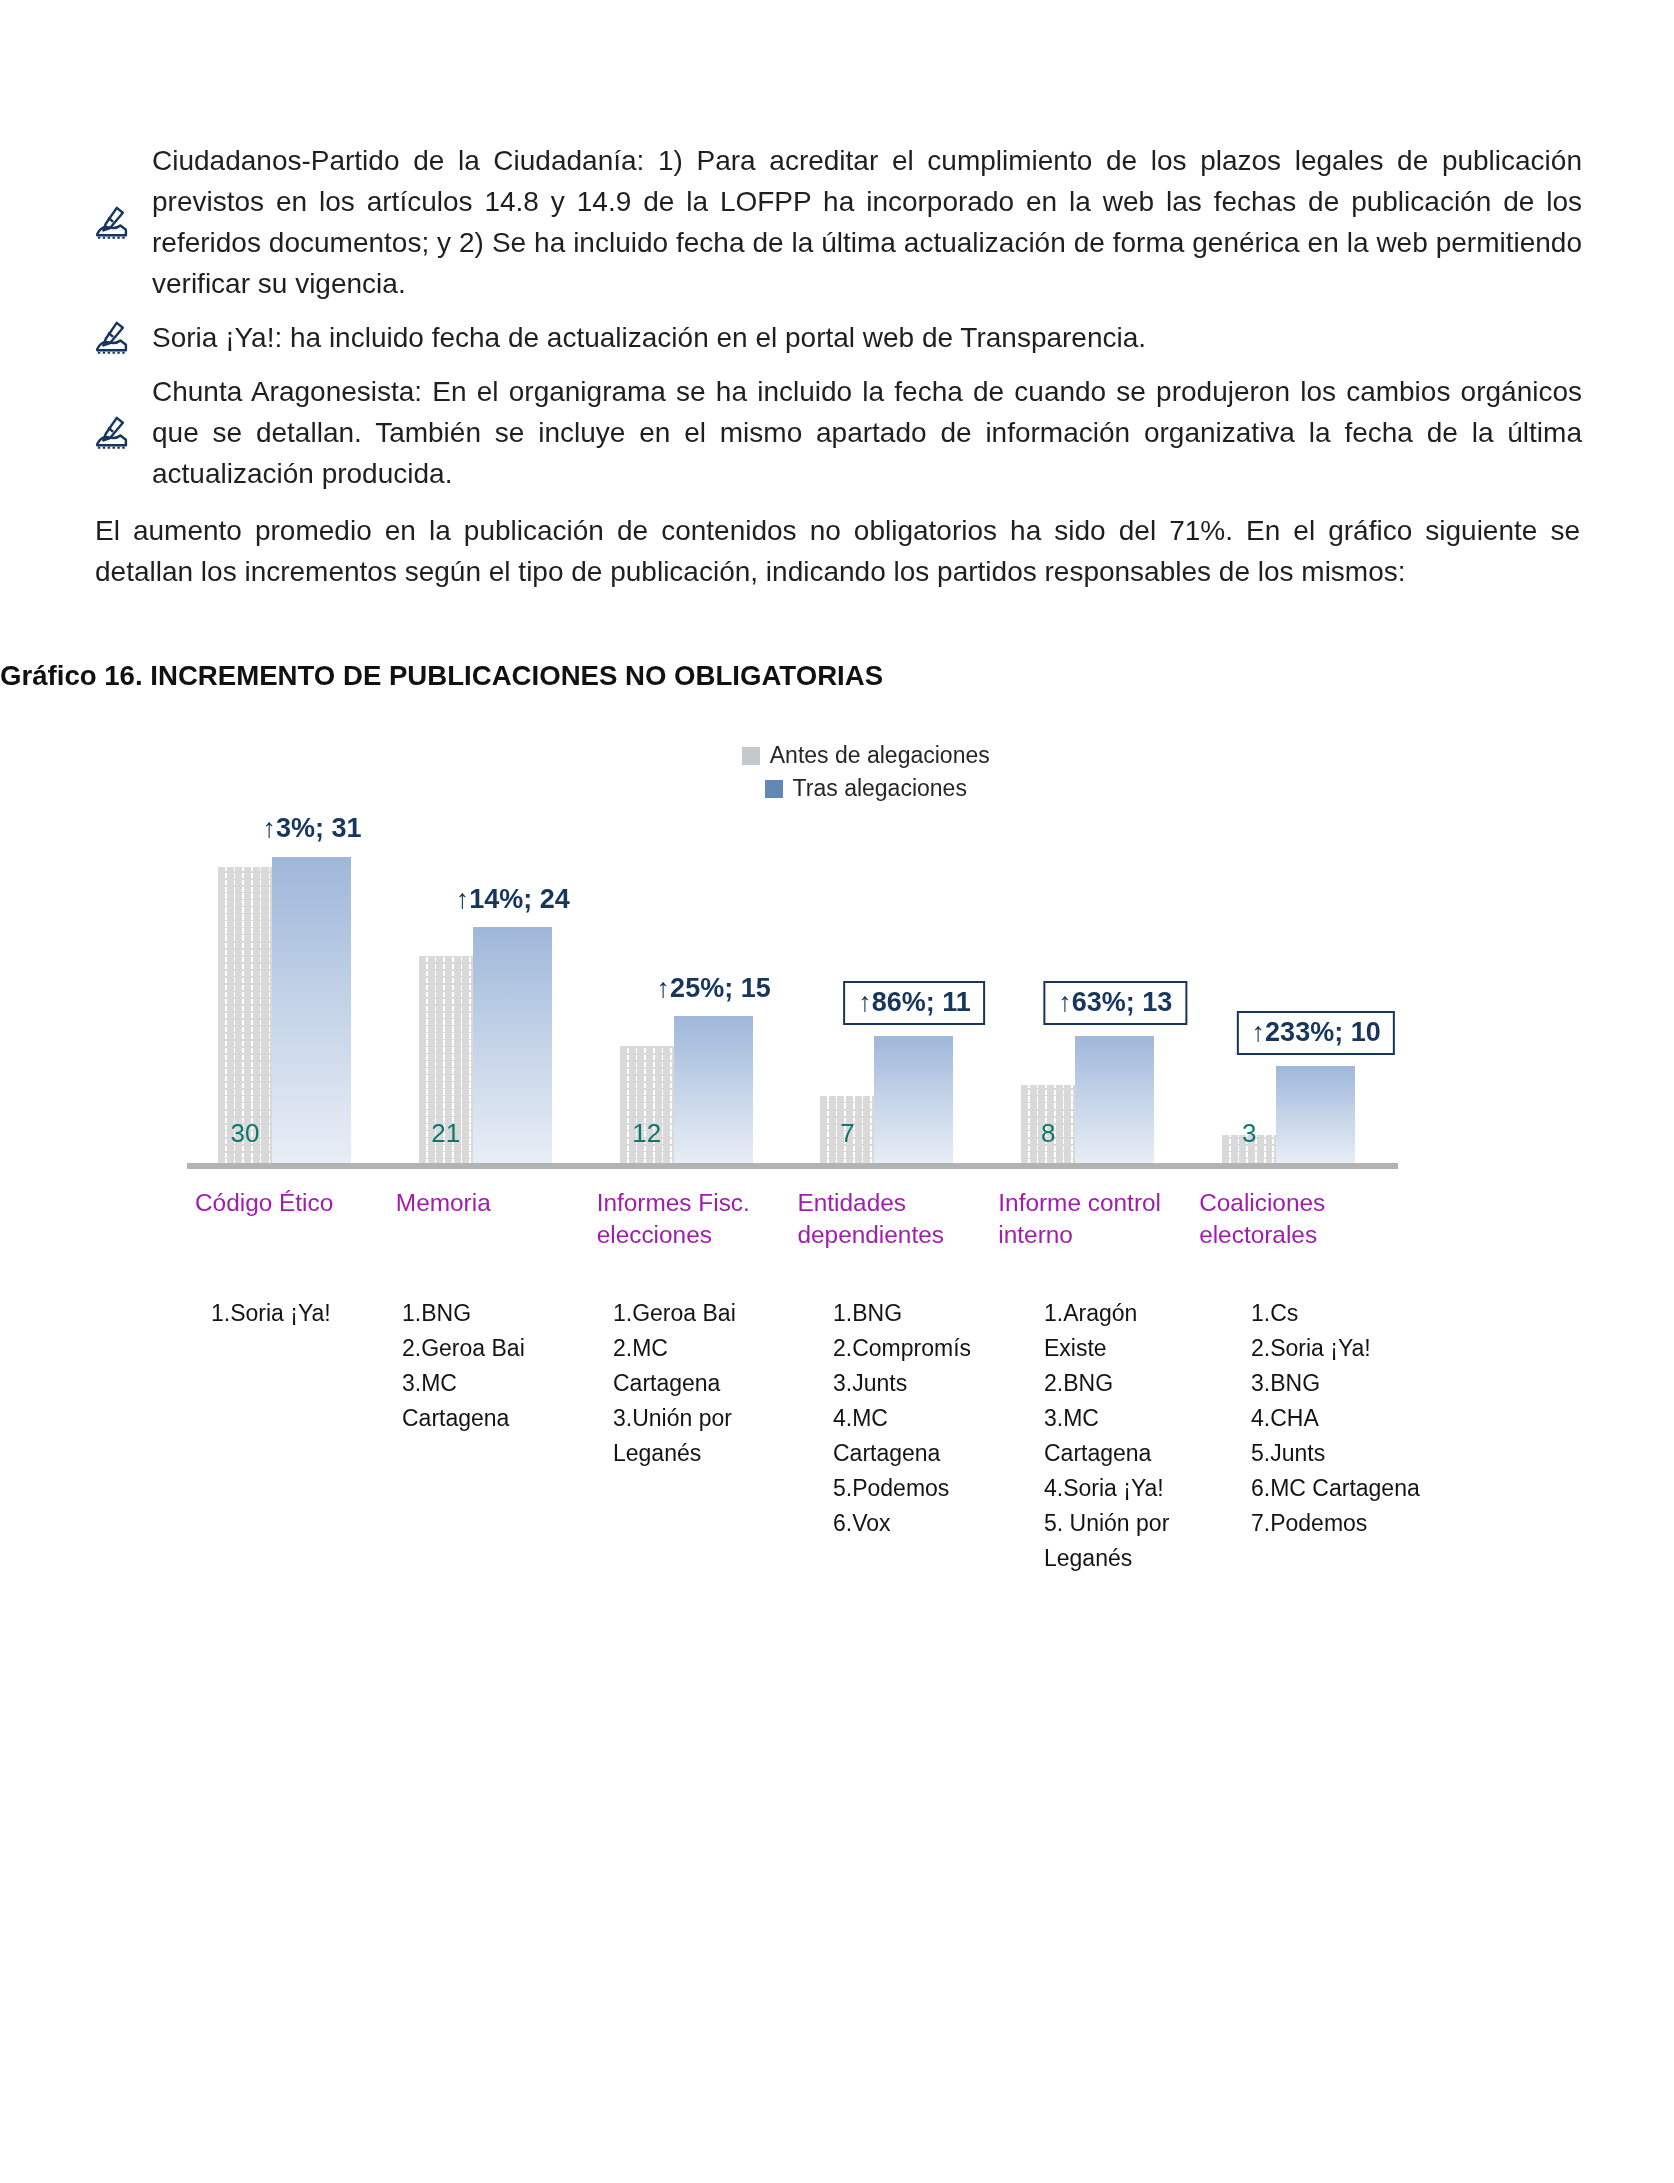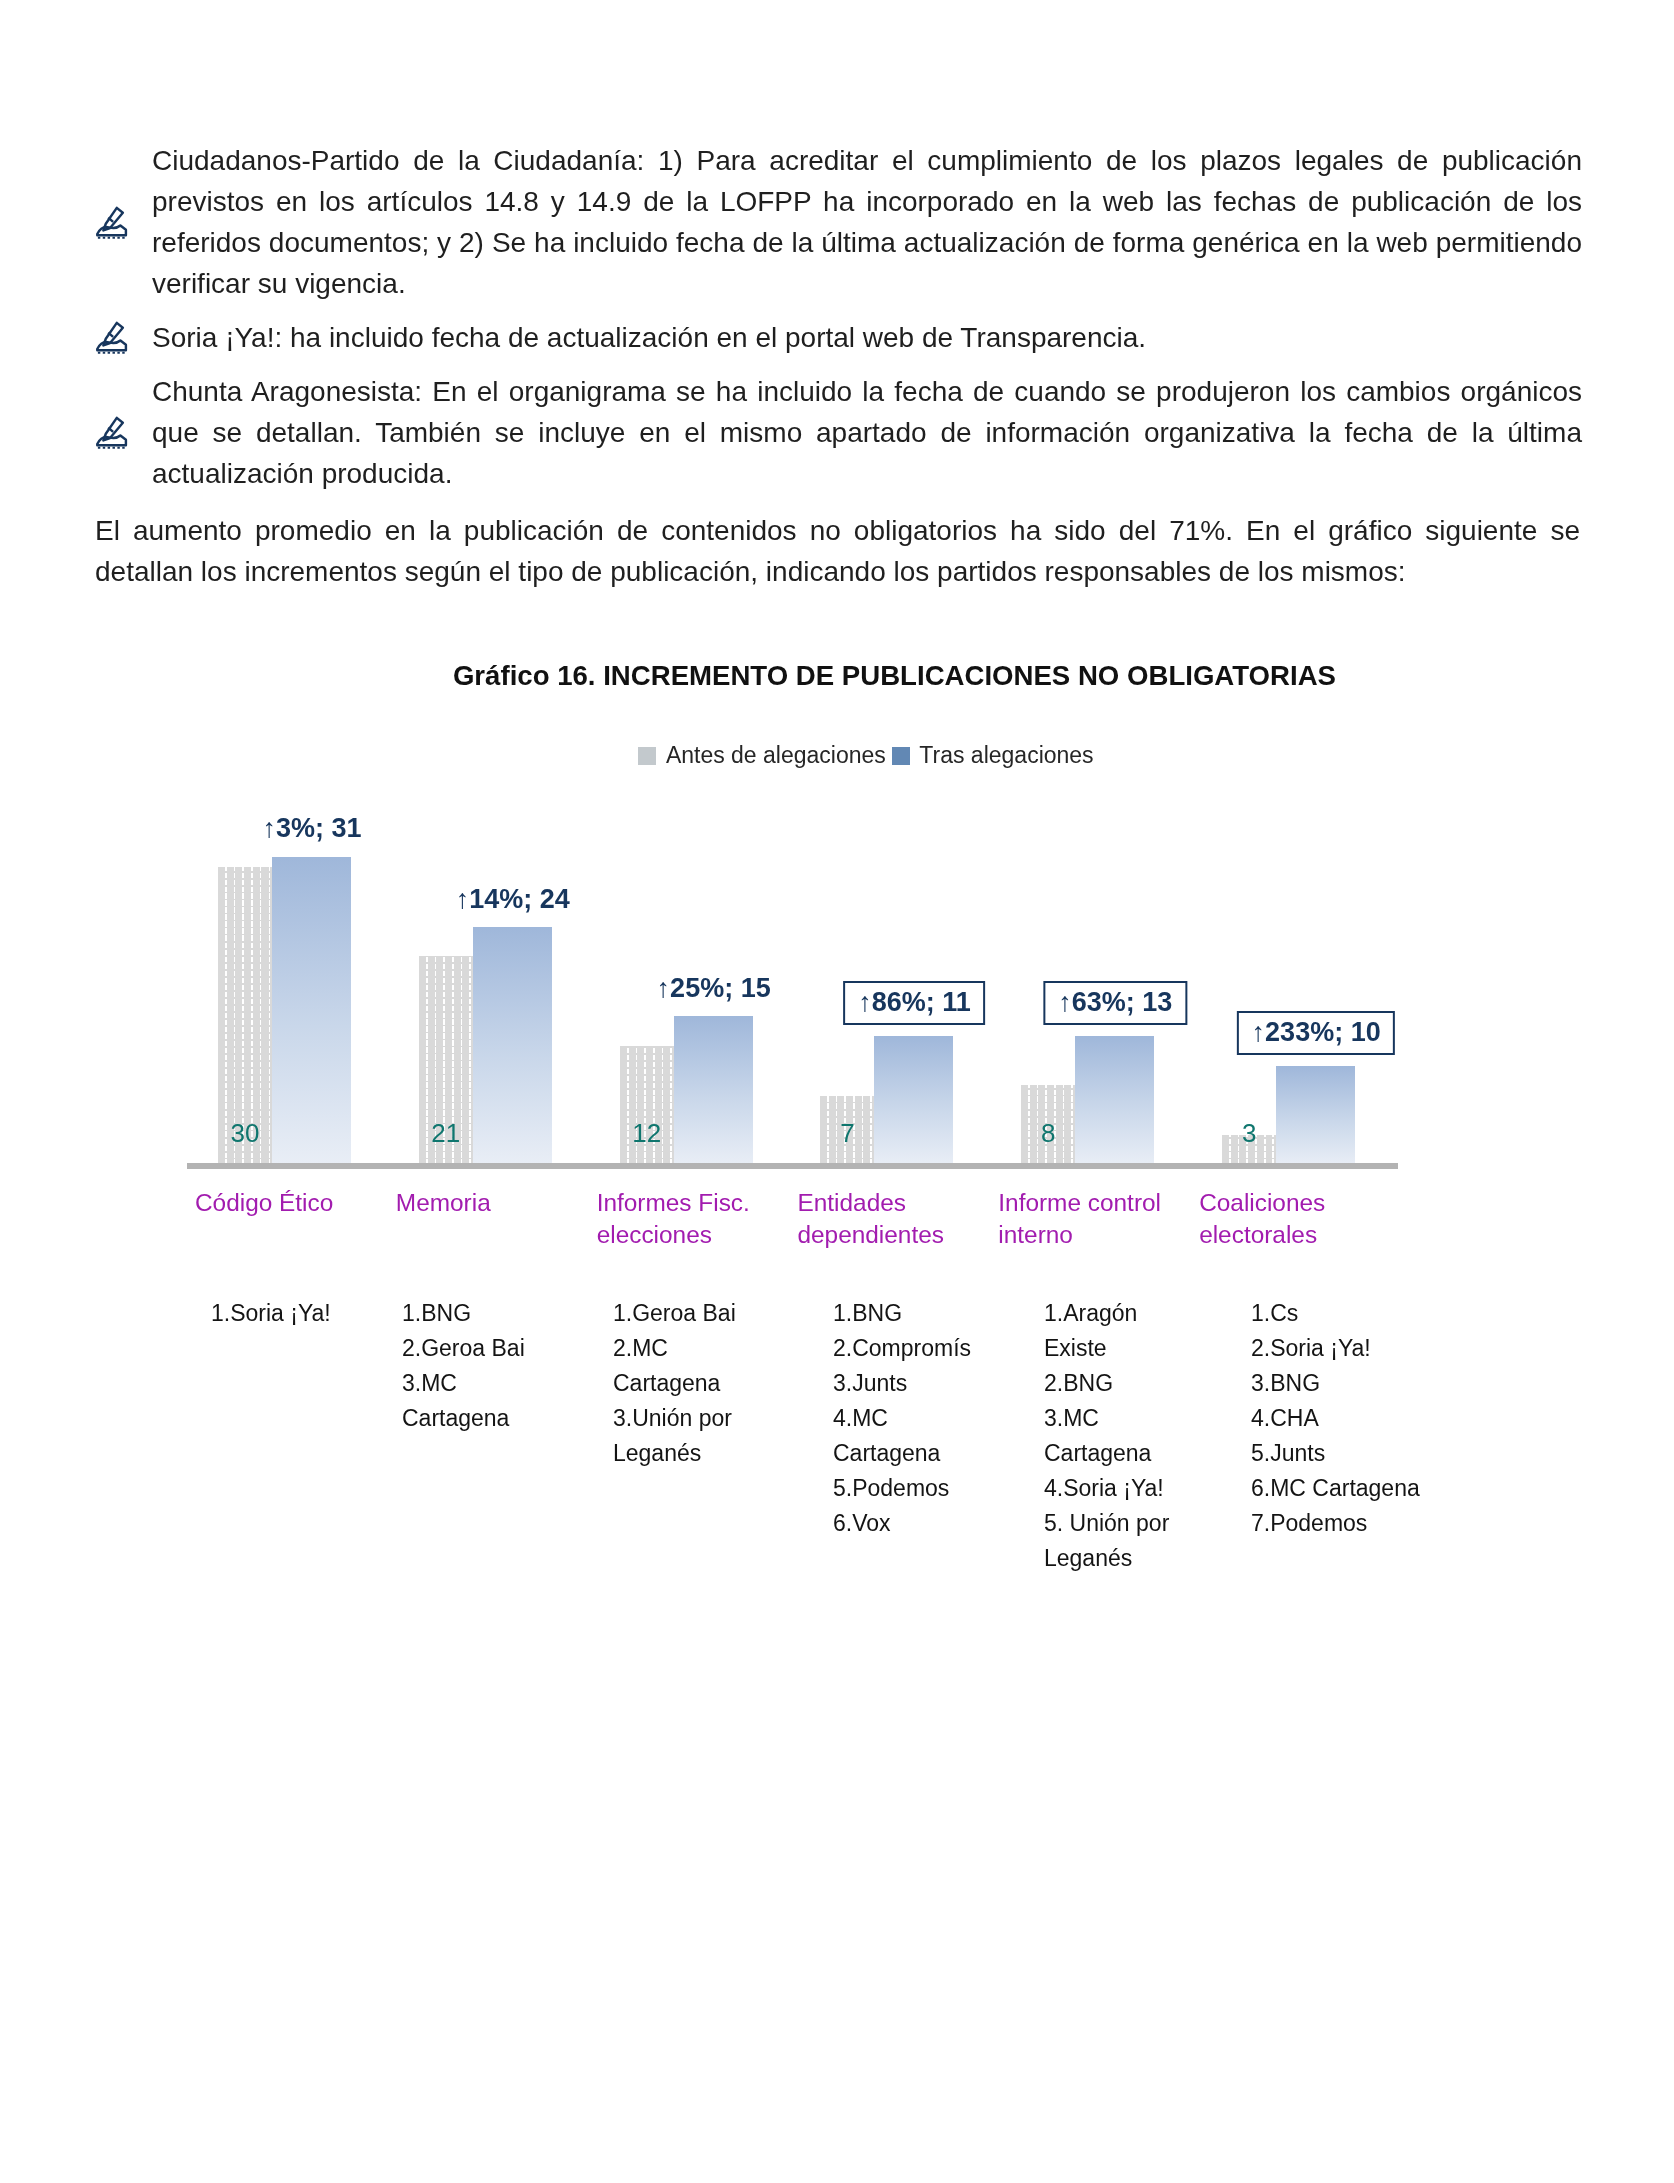--- a/index.html
+++ b/index.html
@@ -14,26 +14,26 @@
   
   .bullets{position:absolute;left:93px;top:140px;width:1489px;}
   .bullet{display:flex;align-items:center;margin-bottom:11px;}
   .bullet .icon-cell{flex:0 0 59px;padding-top:3.2px;}
   .bullet .btext{flex:1;font-size:28px;line-height:41px;text-align:justify;}
   .bullet.nojust .btext{text-align:left;}
   
   .para{position:absolute;left:95px;top:510px;width:1485px;
         font-size:28px;line-height:41px;text-align:justify;}
   
-  .gtitle{position:absolute;left:0;top:660px;width:1336px;text-align:right;
+  .gtitle{position:absolute;left:0;top:660px;width:1336px;text-align:left;
           font-size:27.6px;font-weight:bold;color:#111111;}
   
   .legend{position:absolute;top:742px;left:0;width:1674px;
           display:flex;justify-content:center;}
-  .legend-inner{display:flex;align-items:center;gap:6px;transform:translateX(29px);}
+  .legend-inner{display:flex;align-items:center;gap:6px;transform:translateX(29px);flex-direction:column;}
   .legend-item{display:flex;align-items:center;gap:9.5px;font-size:23px;color:#262626;}
   .swatch{width:18px;height:18px;display:inline-block;}
   
   .plot{position:absolute;left:195px;top:795px;width:1205px;height:370px;display:flex;}
   .group{position:relative;width:201px;height:370px;}
   .bar{position:absolute;bottom:0;}
   .bar-gray{
     left:23px;width:54px;
     background-image:
       repeating-linear-gradient(0deg, rgba(217,217,217,0) 0 5.5px, #d9d9d9 5.5px 7px),

